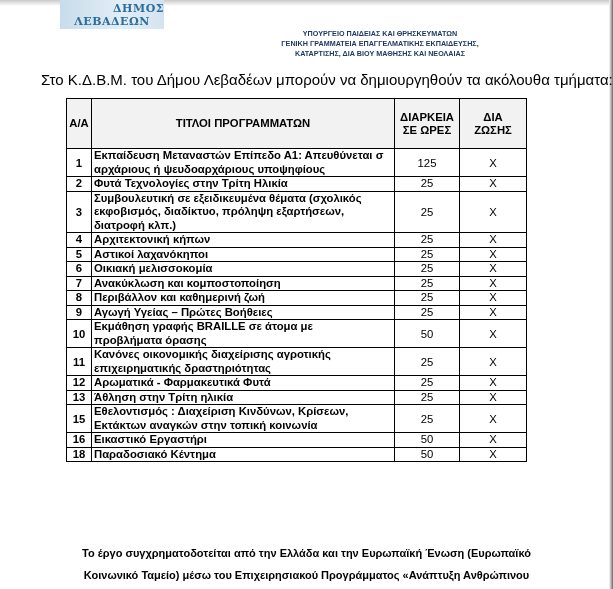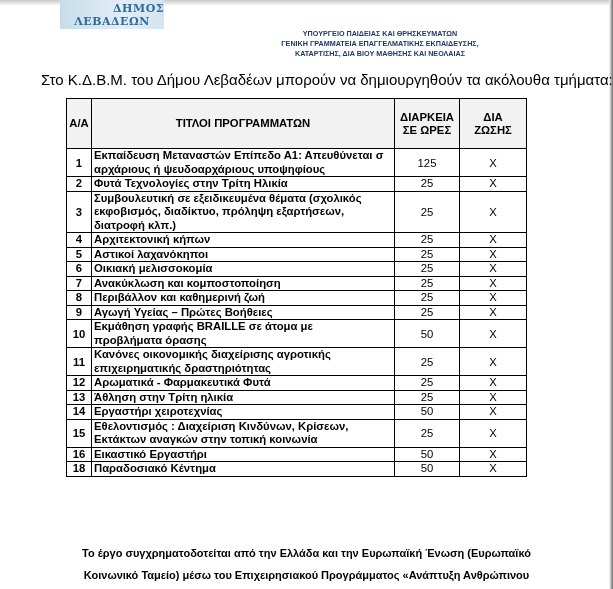--- a/index.html
+++ b/index.html
@@ -196,28 +196,20 @@
         <td class="dist">Χ</td>
       </tr>
       <tr class="single">
         <td class="num">13</td>
         <td class="title">
           <div>Άθληση στην Τρίτη ηλικία</div>
         </td>
         <td class="hours">25</td>
         <td class="dist">Χ</td>
       </tr>
-      <tr class="single">
-        <td class="num">14</td>
-        <td class="title">
-          <div>Εργαστήρι  χειροτεχνίας</div>
-        </td>
-        <td class="hours">50</td>
-        <td class="dist">Χ</td>
-      </tr>
       <tr>
         <td class="num">15</td>
         <td class="title">
           <div>Εθελοντισμός : Διαχείριση Κινδύνων, Κρίσεων,</div>
           <div>Εκτάκτων  αναγκών στην τοπική κοινωνία</div>
         </td>
         <td class="hours">25</td>
         <td class="dist">Χ</td>
       </tr>
       <tr class="single">

